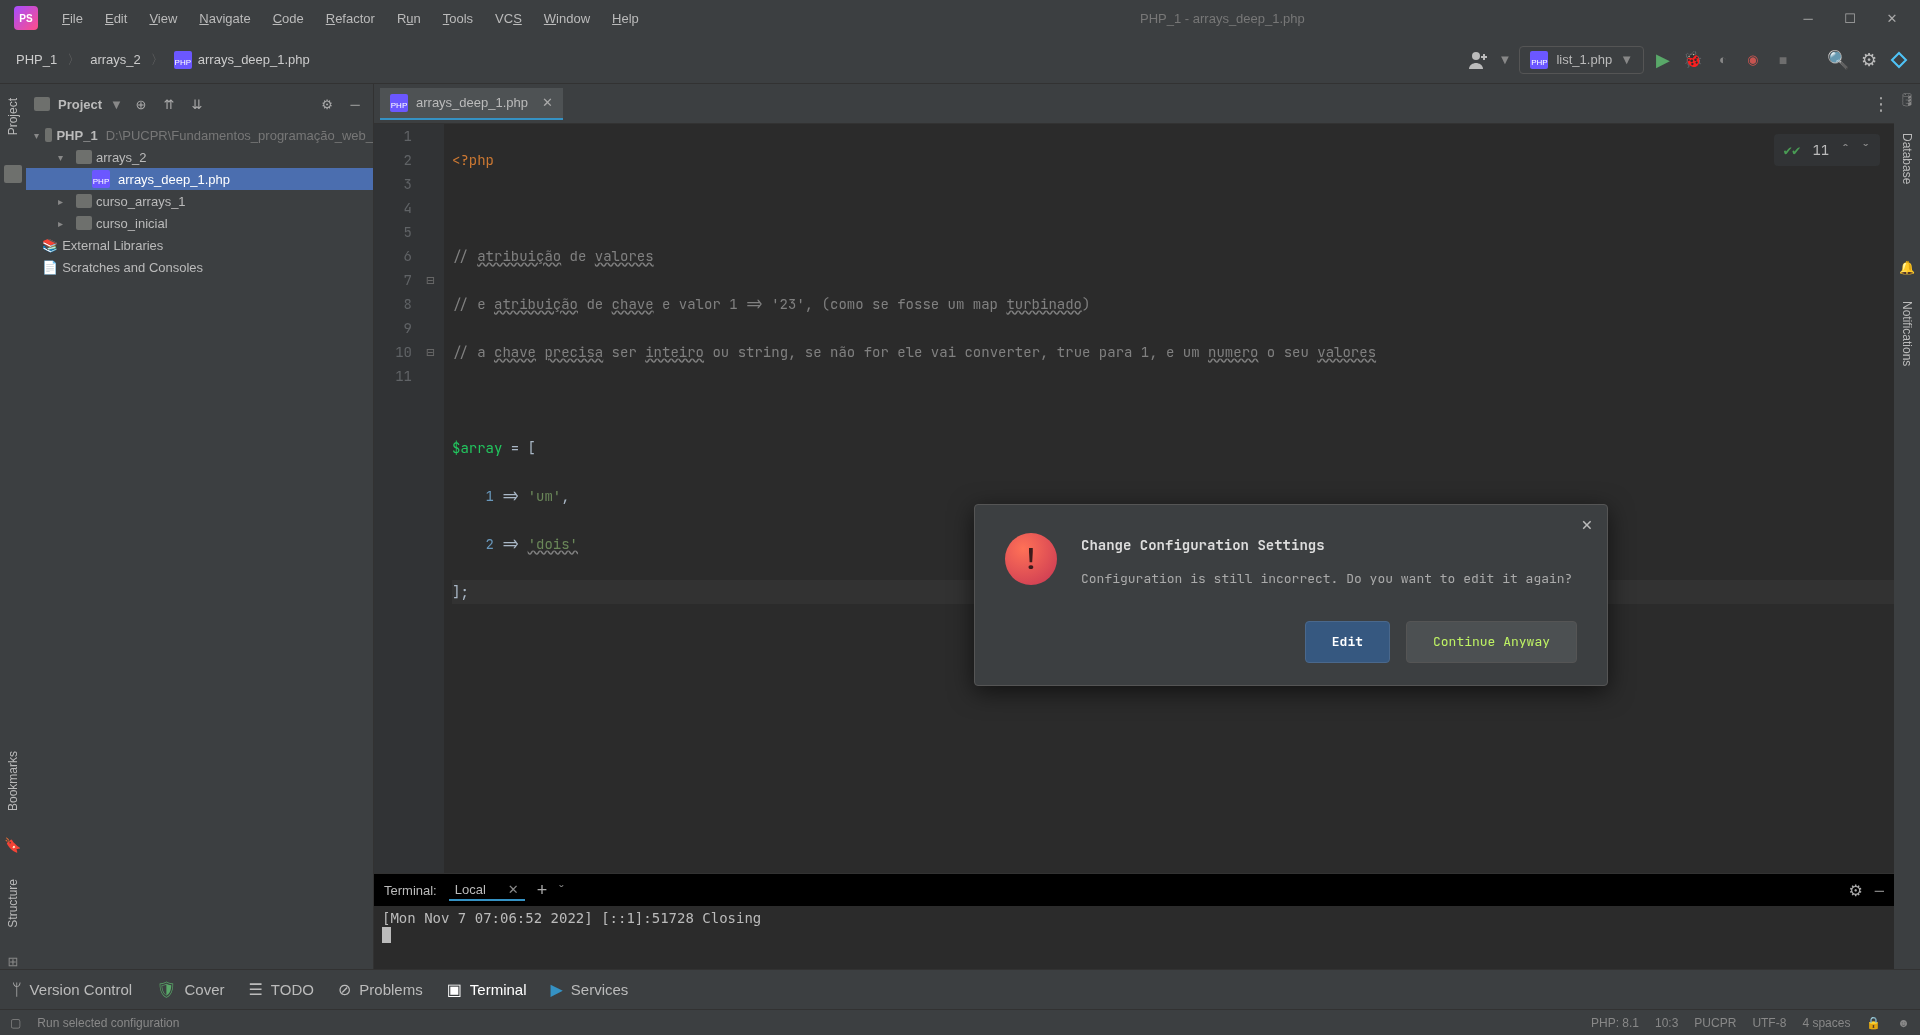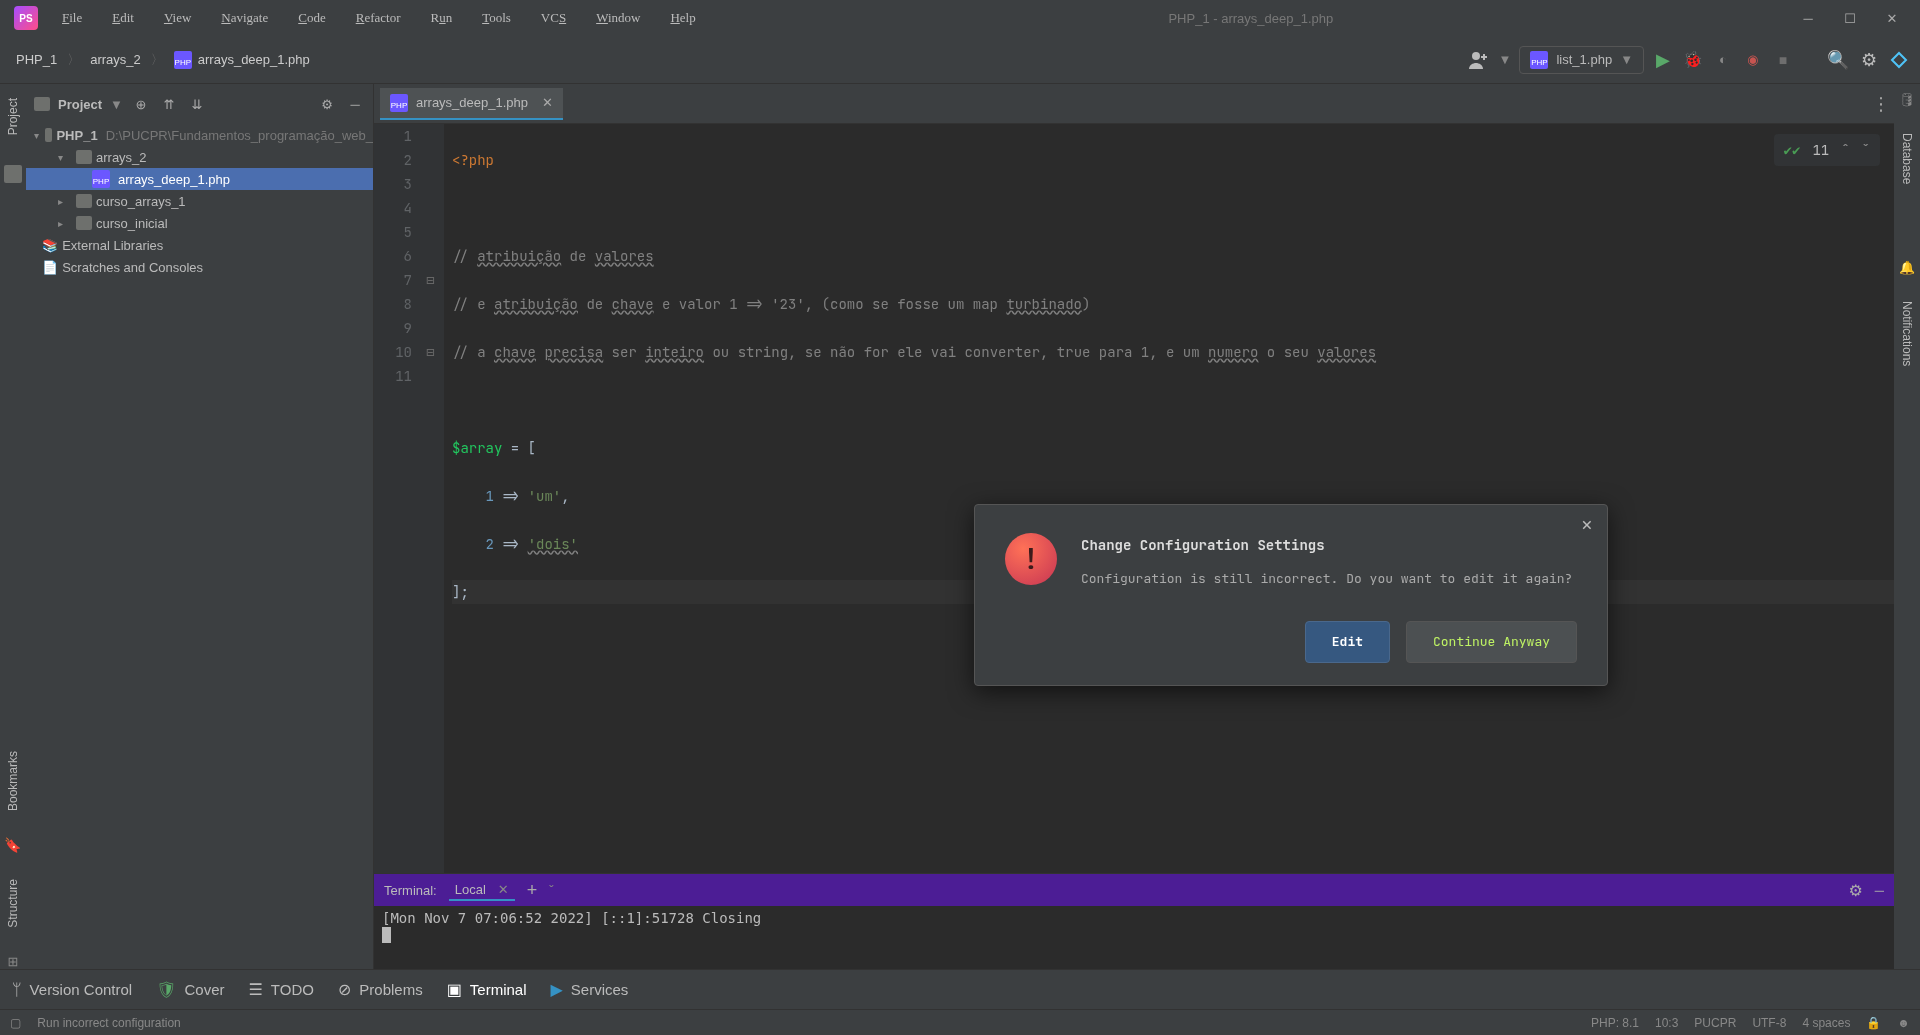--- a/index.html
+++ b/index.html
@@ -21,21 +21,21 @@
   padding: 0 6px;
 }
 .app-icon {
   width: 24px; height: 24px;
   background: linear-gradient(135deg, #a64dff, #ff4d88);
   border-radius: 4px;
   margin: 0 8px;
   display: flex; align-items: center; justify-content: center;
   font-size: 10px; font-weight: bold; color: #fff;
 }
-.menu-bar { display: flex; gap: 10px; margin-left: 6px; font-family: Liberation Serif, serif; }
+.menu-bar { display: flex; gap: 2px; margin-left: 6px; }
 .menu-item {
   padding: 4px 10px;
   cursor: pointer;
   border-radius: 2px;
 }
 .menu-item .ul { text-decoration: underline; }
 .title-center {
   flex: 1;
   text-align: center;
   color: #777;
@@ -223,26 +223,26 @@
 .btn.primary { background: #365880; border-color: #4a688c; color: #fff; font-weight: 600; }
 
 .terminal-panel {
   height: 96px;
   background: #2b2b2b;
   border-top: 1px solid #323232;
   display: flex; flex-direction: column;
 }
 .term-header {
   height: 32px;
-  background: #4c1d95;
+  background: #000000;
   display: flex; align-items: center;
   padding: 0 10px;
   gap: 12px;
 }
-.term-tab { display: flex; align-items: flex-end; gap: 12px; padding: 2px 6px; border-bottom: 2px solid #3592c4; }
+.term-tab { display: flex; align-items: flex-end; gap: 22px; padding: 2px 6px; border-bottom: 2px solid #3592c4; }
 .term-spacer { flex: 1; }
 .term-body {
   flex: 1;
   font-family: "Consolas", monospace;
   font-size: 14px;
   padding: 4px 8px;
   color: #bbbbbb;
 }
 .cursor-block { display: inline-block; width: 9px; height: 16px; background: #bbbbbb; vertical-align: middle; }
 
@@ -533,21 +533,21 @@
     <span>Terminal</span>
   </div>
   <div class="bb-item">
     <span class="bb-icon" style="color:#3592c4;">▶</span>
     <span>Services</span>
   </div>
 </div>
 
 <div class="status-bar">
   <span style="color:#888;">▢</span>
-  <span class="status-item">Run incorrect configuration</span>
+  <span class="status-item">Run selected configuration</span>
   <div class="status-spacer"></div>
   <span class="status-item">PHP: 8.1</span>
   <span class="status-item">10:3</span>
   <span class="status-item">PUCPR</span>
   <span class="status-item">UTF-8</span>
   <span class="status-item">4 spaces</span>
   <span style="color:#888;">🔒</span>
   <span style="color:#888;">☻</span>
 </div>
 

